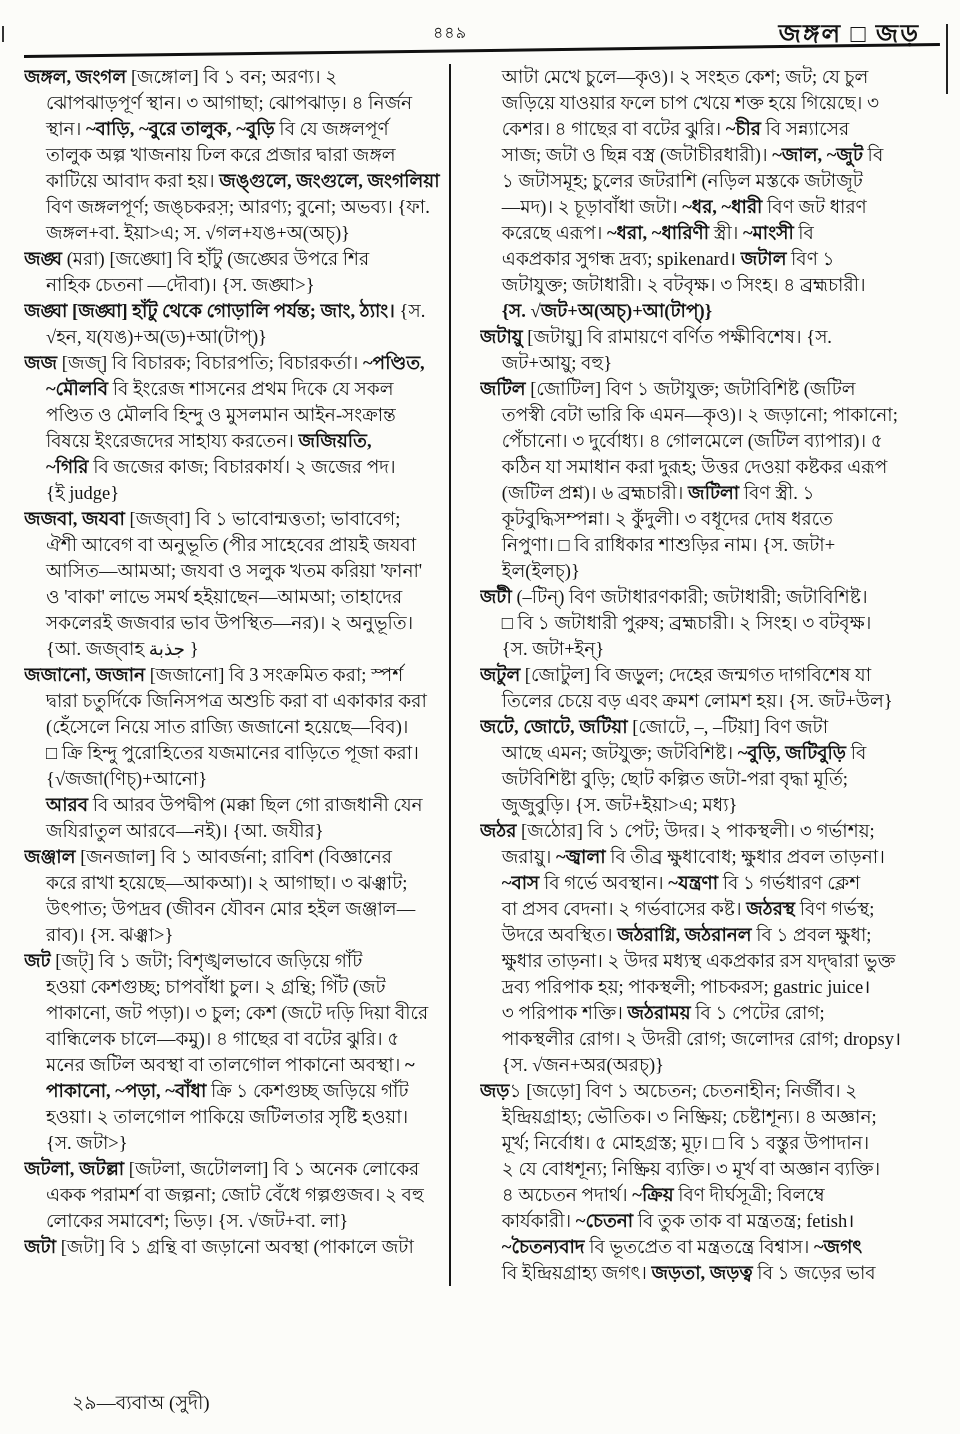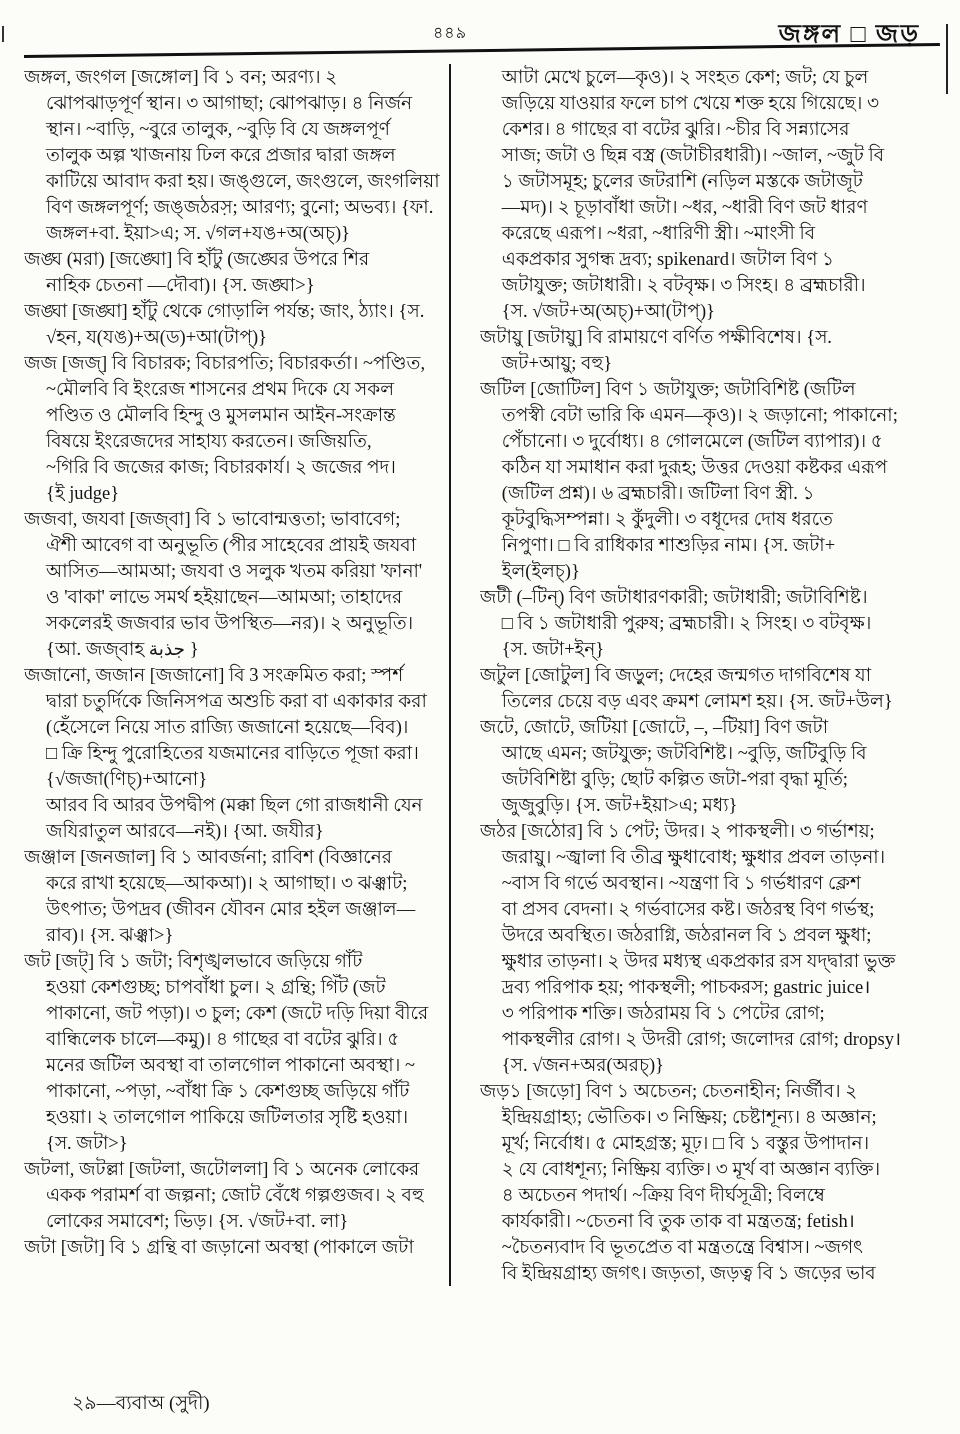--- a/index.html
+++ b/index.html
@@ -28,21 +28,21 @@
   }
   .col{overflow:hidden;}
   .col.left{width:430px;}
   .col.right{
     width:468px;border-left:2px solid #161616;padding-left:29px;margin-left:2px;
   }
   .dline{
     font-size:18.5px;line-height:26px;white-space:nowrap;overflow:hidden;
   }
   .dline.ind{padding-left:22px;}
-  .hw{font-weight:normal;}
+  .hw{font-weight:bold;}
   
   .pagefooter{
     position:absolute;top:1388px;left:72px;font-size:19px;text-align:center;
   }
   
   .artifact-right{
     position:absolute;top:24px;right:12px;width:2px;height:70px;background:#222;
   }
   .artifact-left{
     position:absolute;top:26px;left:2px;width:2px;height:16px;background:#333;
@@ -60,21 +60,21 @@
 <div class="artifact-right"></div>
 <div class="artifact-left"></div>
 
 <main class="cols">
   <div class="col left">
       <div class="dline"><span class="hw">জঙ্গল, জংগল</span><span> [জঙ্গোল] বি ১ বন; অরণ্য। ২</span></div>
       <div class="dline ind"><span>ঝোপঝাড়পূর্ণ স্থান। ৩ আগাছা; ঝোপঝাড়। ৪ নির্জন</span></div>
       <div class="dline ind"><span>স্থান। </span><span class="hw">~বাড়ি, ~বুরে তালুক, ~বুড়ি</span><span> বি যে জঙ্গলপূর্ণ</span></div>
       <div class="dline ind"><span>তালুক অল্প খাজনায় ঢিল করে প্রজার দ্বারা জঙ্গল</span></div>
       <div class="dline ind"><span>কাটিয়ে আবাদ করা হয়। </span><span class="hw">জঙ্গুলে, জংগুলে, জংগলিয়া</span></div>
-      <div class="dline ind"><span>বিণ জঙ্গলপূর্ণ; জঙ্জঠরস়; আরণ্য; বুনো; অভব্য। {ফা.</span></div>
+      <div class="dline ind"><span>বিণ জঙ্গলপূর্ণ; জঙ্চকরস়; আরণ্য; বুনো; অভব্য। {ফা.</span></div>
       <div class="dline ind"><span>জঙ্গল+বা. ইয়া&gt;এ; স. √গল+যঙ+অ(অচ্)}</span></div>
       <div class="dline"><span class="hw">জঙ্ঘ</span><span> (মরা) [জঙ্ঘো] বি হাঁটু (জঙ্ঘের উপরে শির</span></div>
       <div class="dline ind"><span>নাহিক চেতনা —দৌবা)। {স. জঙ্ঘা&gt;}</span></div>
       <div class="dline"><span class="hw">জঙ্ঘা [জঙ্ঘা] হাঁটু থেকে গোড়ালি পর্যন্ত; জাং, ঠ্যাং।</span><span> {স.</span></div>
       <div class="dline ind"><span>√হন, য(যঙ)+অ(ড)+আ(টাপ্)}</span></div>
       <div class="dline"><span class="hw">জজ</span><span> [জজ্] বি বিচারক; বিচারপতি; বিচারকর্তা। </span><span class="hw">~পণ্ডিত,</span></div>
       <div class="dline ind"><span class="hw">~মৌলবি</span><span> বি ইংরেজ শাসনের প্রথম দিকে যে সকল</span></div>
       <div class="dline ind"><span>পণ্ডিত ও মৌলবি হিন্দু ও মুসলমান আইন-সংক্রান্ত</span></div>
       <div class="dline ind"><span>বিষয়ে ইংরেজদের সাহায্য করতেন। </span><span class="hw">জজিয়তি,</span></div>
       <div class="dline ind"><span class="hw">~গিরি</span><span> বি জজের কাজ; বিচারকার্য। ২ জজের পদ।</span></div>

